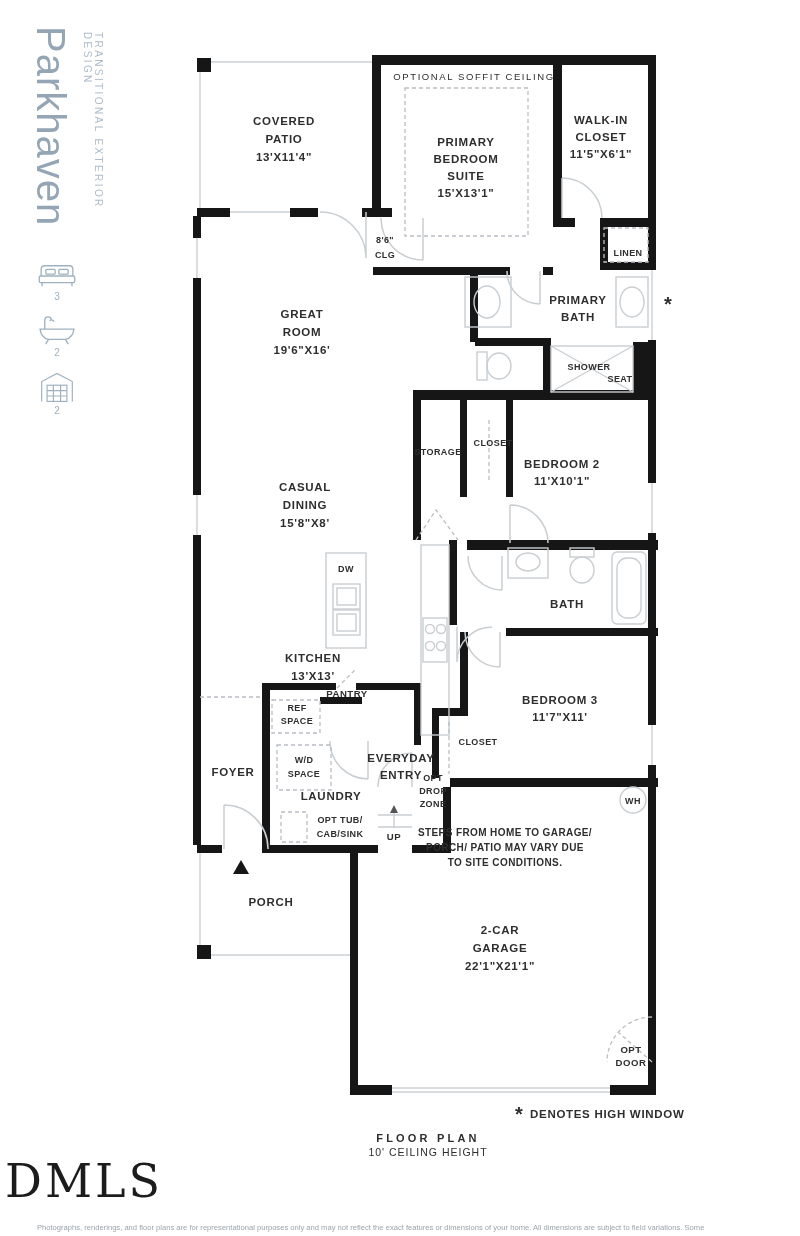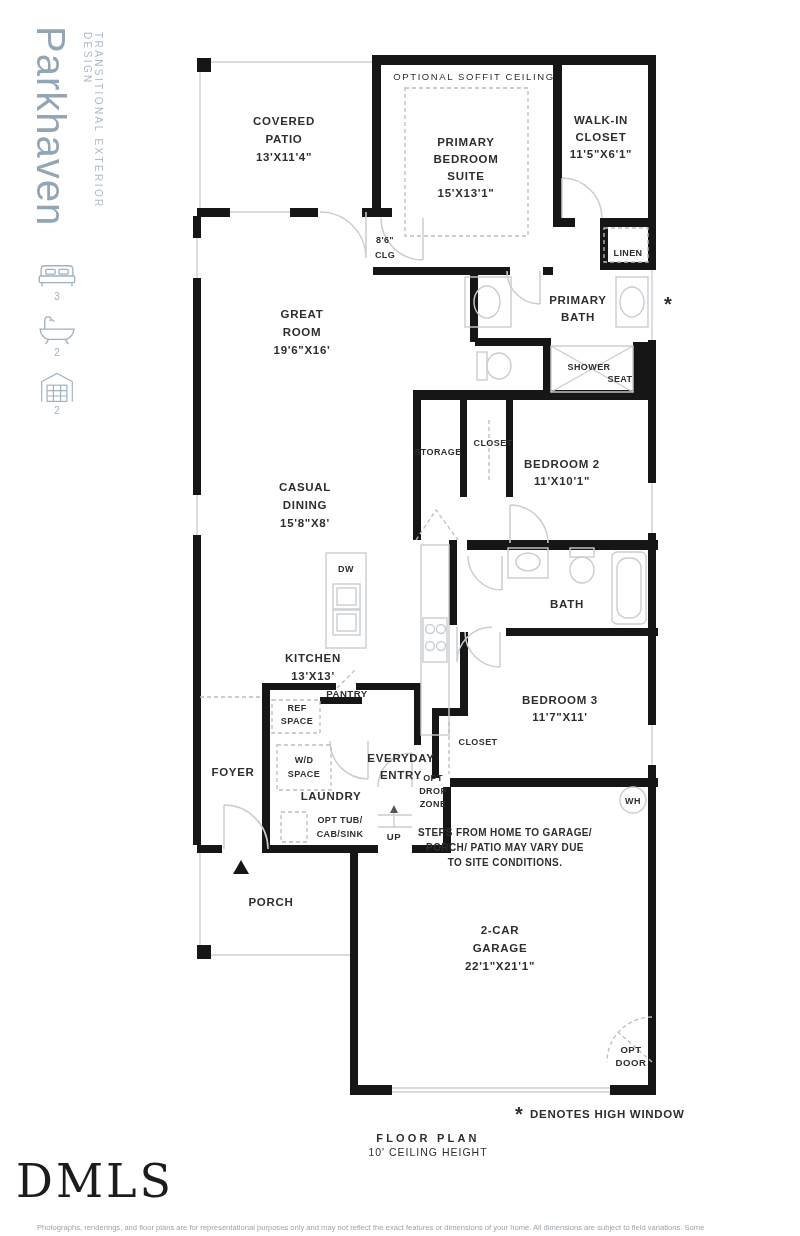--- a/index.html
+++ b/index.html
@@ -25,21 +25,21 @@
   .note{font-size:10px;font-weight:600;letter-spacing:.4px;}
   .fp{font-size:11px;font-weight:700;letter-spacing:3.2px;fill:#8b9dae;}
   .ch{font-size:10.5px;letter-spacing:1px;fill:#a9b5bf;}
   .star{font-size:20px;font-weight:700;fill:#1d1d1d;}
   .wall{fill:#161616;}
   .thin{stroke:#cdd1d4;stroke-width:1.4;fill:none;}
   .fix{stroke:#c9ced2;stroke-width:1.4;fill:none;}
   .door{stroke:#c9ced2;stroke-width:1.5;fill:none;}
   .dash{stroke:#b9bfc4;stroke-width:1.3;fill:none;stroke-dasharray:4 3;}
   
-  .dmls{position:absolute;left:16px;top:1158px;font-family:"DejaVu Serif",serif;
+  .dmls{position:absolute;left:5px;top:1158px;font-family:"DejaVu Serif",serif;
     font-size:46px;font-weight:400;letter-spacing:3px;color:#1c1c1c;z-index:3;line-height:1;}
   .disc{position:absolute;left:37px;top:1222px;width:760px;color:#9ba4ab;
     font-size:7.6px;line-height:1.6;z-index:2;}
   .disc div{white-space:nowrap;}
   .copyr{position:absolute;left:112px;top:1258px;font-size:7.4px;color:#8a9199;
     letter-spacing:.3px;z-index:2;margin-left:20px;}
 </style>
 </head>
 <body>
 

